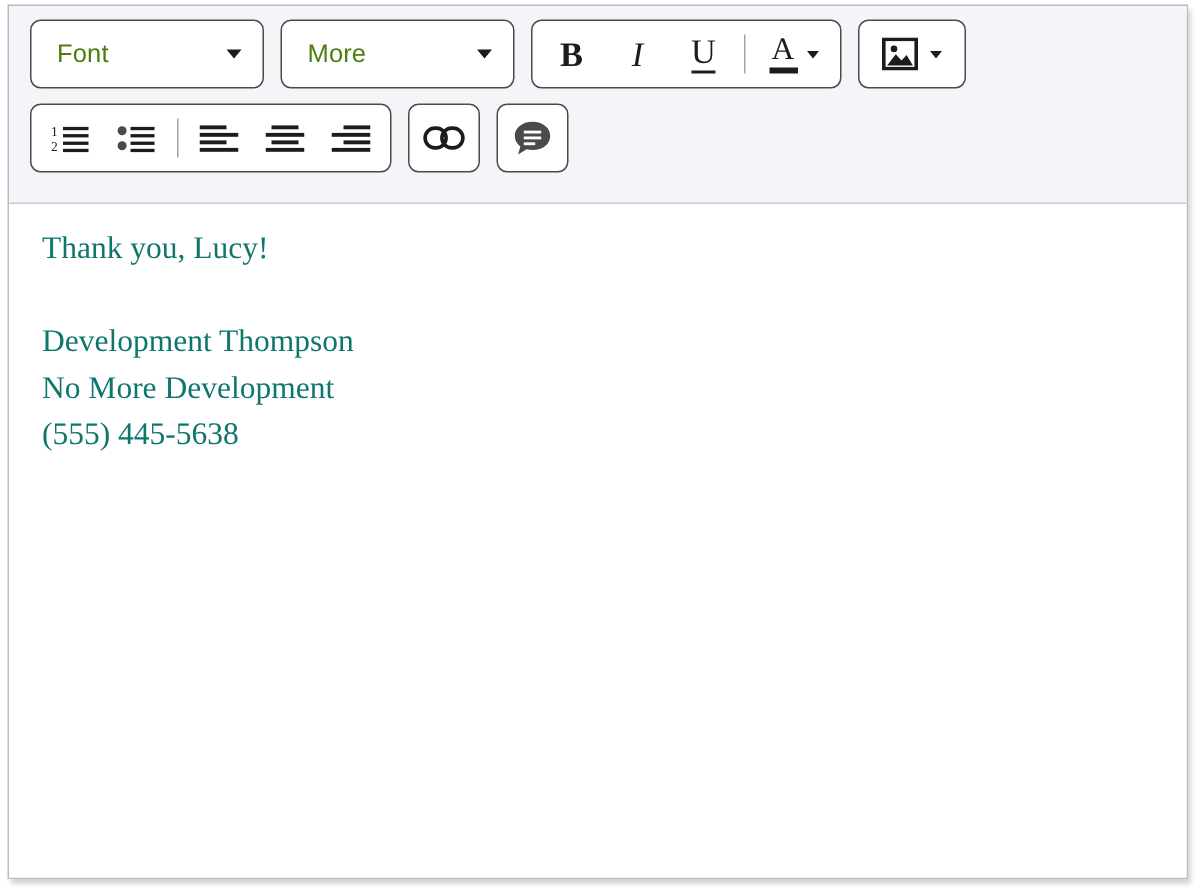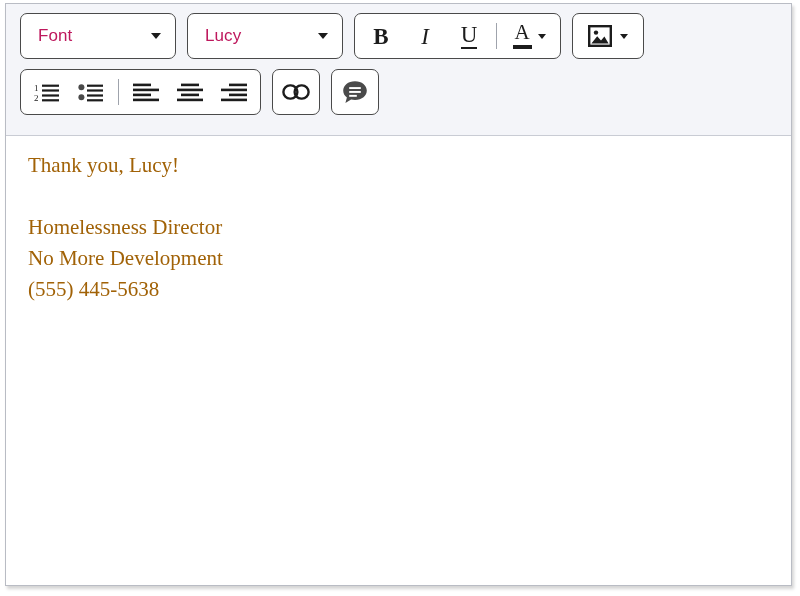--- a/index.html
+++ b/index.html
@@ -58,21 +58,21 @@
   
   .dropdown {
     height: 46px;
     width: 156px;
     justify-content: space-between;
     padding: 0 14px 0 17px;
     cursor: pointer;
   }
   .dropdown .dd-label {
     font-size: 17px;
-    color: #be185d;
+    color: #4d7c0f;
     font-family: "Liberation Sans", sans-serif;
     letter-spacing: .1px;
   }
   .caret {
     width: 0;
     height: 0;
     border-left: 5px solid transparent;
     border-right: 5px solid transparent;
     border-top: 6px solid #1b1b1b;
     flex: none;
@@ -187,21 +187,21 @@
     padding: 14px 22px;
     box-sizing: border-box;
     overflow: hidden;
     cursor: text;
   }
   #compose-body p {
     margin: 0;
     font-family: "Liberation Serif", serif;
     font-size: 21px;
     line-height: 31px;
-    color: #a16207;
+    color: #0f766e;
     white-space: pre;
   }
   #compose-body p.blank {
     height: 31px;
   }
 </style>
 </head>
 <body>
 
 <div id="editor-window">
@@ -209,21 +209,21 @@
   <div id="toolbar">
 
     <div class="toolbar-row row1">
 
       <div class="ctl-group dropdown">
         <span class="dd-label">Font</span>
         <span class="caret"></span>
       </div>
 
       <div class="ctl-group dropdown">
-        <span class="dd-label">Lucy</span>
+        <span class="dd-label">More</span>
         <span class="caret"></span>
       </div>
 
       <div class="ctl-group btn-group">
         <div class="tbtn">
           <span class="g-bold">B</span>
         </div>
         <div class="tbtn">
           <span class="g-italic">I</span>
         </div>
@@ -340,18 +340,18 @@
         </span>
       </div>
 
     </div>
 
   </div>
 
   <div id="compose-body">
     <p>Thank you, Lucy!</p>
     <p class="blank">&nbsp;</p>
-    <p>Homelessness Director</p>
+    <p>Development Thompson</p>
     <p>No More Development</p>
     <p>(555) 445-5638</p>
   </div>
 
 </div>
 
 </body></html>

